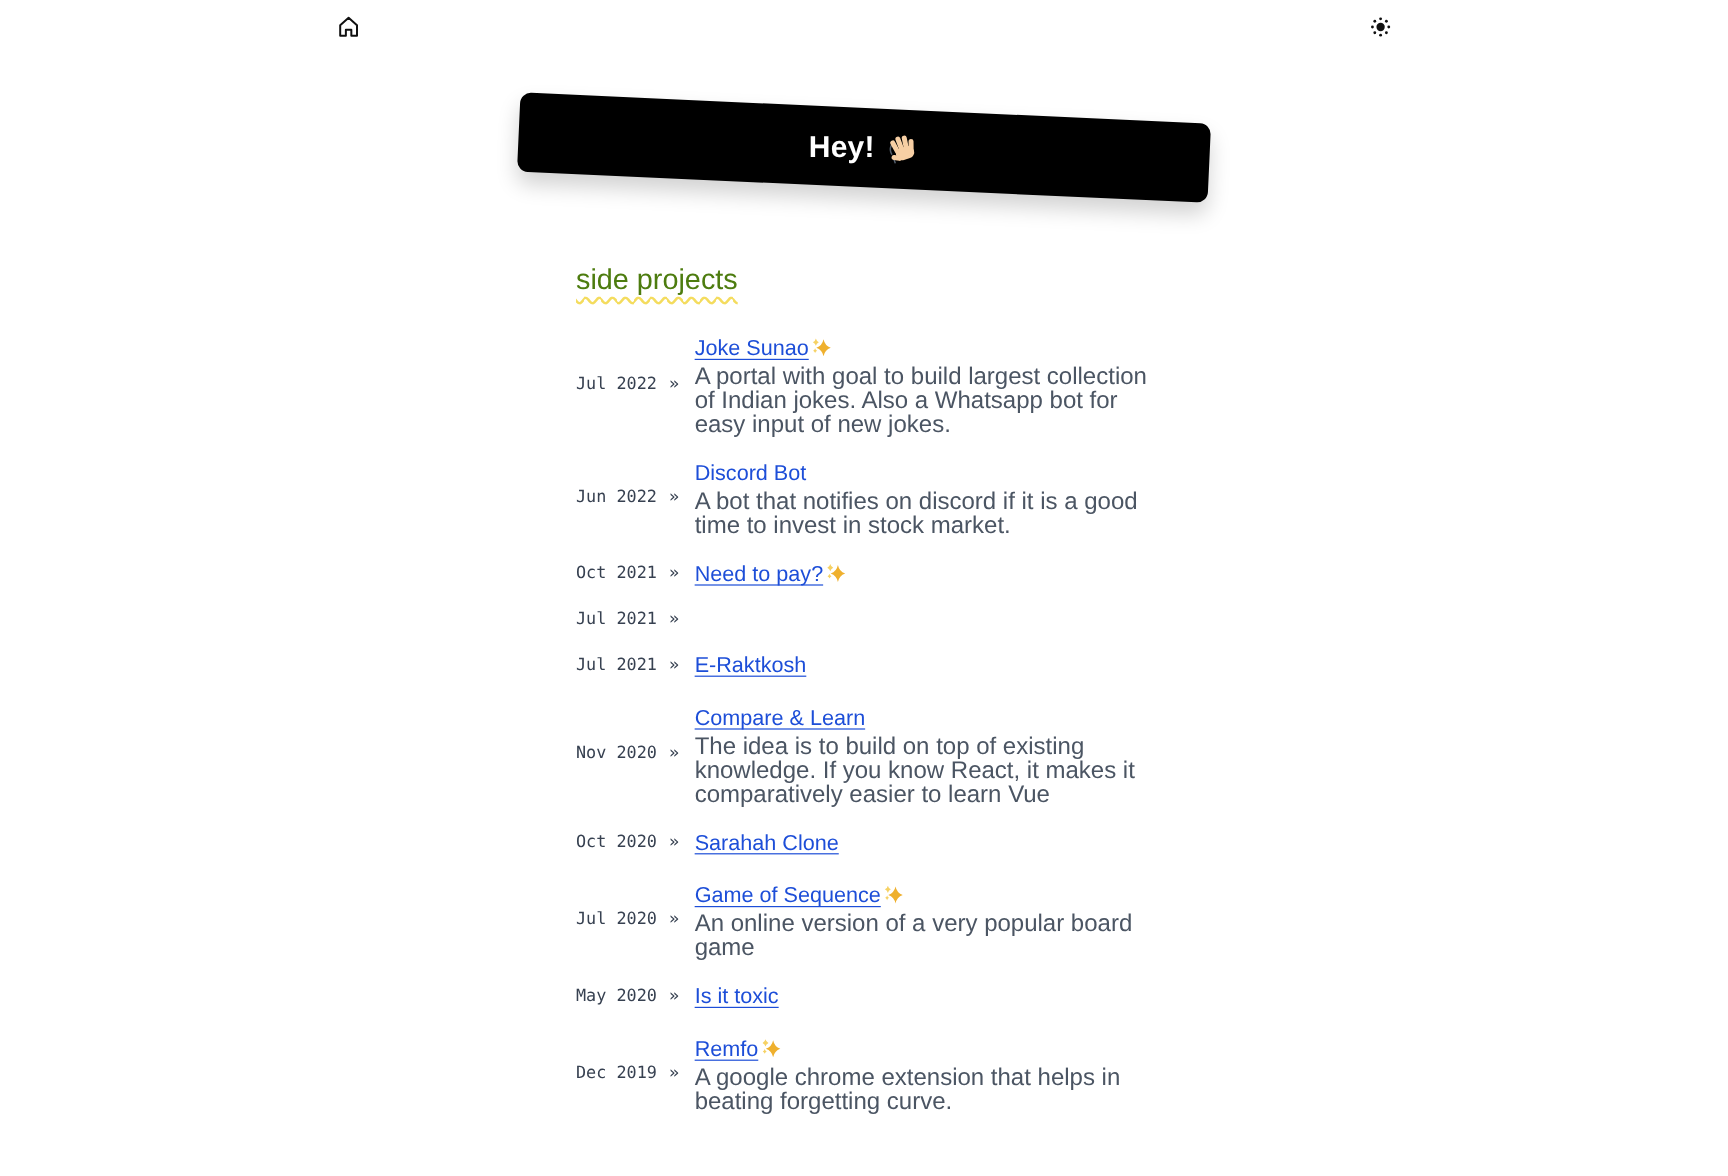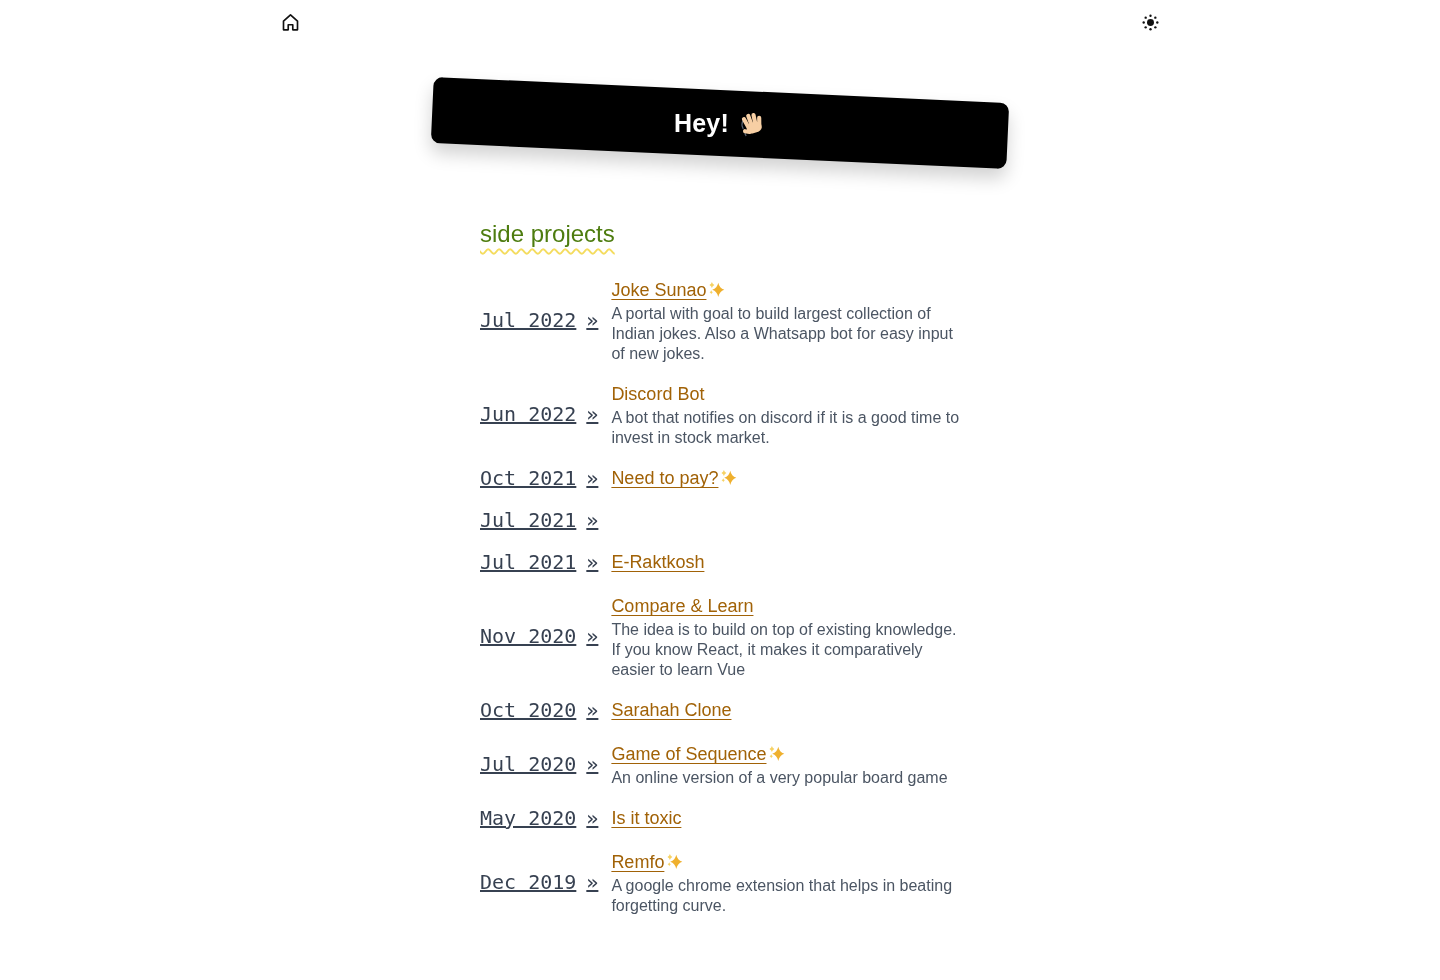--- a/index.html
+++ b/index.html
@@ -77,46 +77,45 @@
   .projects { margin-top: 26px; }
   .project {
     display: flex;
     align-items: center;
     margin-bottom: 16px;
   }
   .date-col {
     display: flex;
     align-items: center;
     font-family: "DejaVu Sans Mono", monospace;
-    font-size: 20px;
+    font-size: 14px;
     color: #374151;
     flex: none;
-    text-decoration: underline;
   }
   .date { white-space: pre; }
   .sep { margin: 0 13px 0 10px; }
   .proj-content { flex: 1; min-width: 0; }
   .proj-title {
     font-size: 18px;
     line-height: 28px;
-    color: #a16207;
+    color: #1d4ed8;
     text-decoration: underline;
     text-decoration-thickness: 1px;
     text-underline-offset: 3px;
     text-decoration-skip-ink: none;
     cursor: pointer;
   }
   .proj-title.plain {
     text-decoration: none;
     cursor: default;
   }
   .proj-title .sparkle { margin-left: 2px; }
   .proj-title .sparkle svg { vertical-align: -2px; }
   .proj-desc {
-    font-size: 16px;
+    font-size: 20px;
     line-height: 20px;
     color: #4b5563;
   }
   .hand svg { display: block; }
 </style>
 </head>
 <body>
 
 <header class="topbar">
   <a class="icon-btn" href="#">

